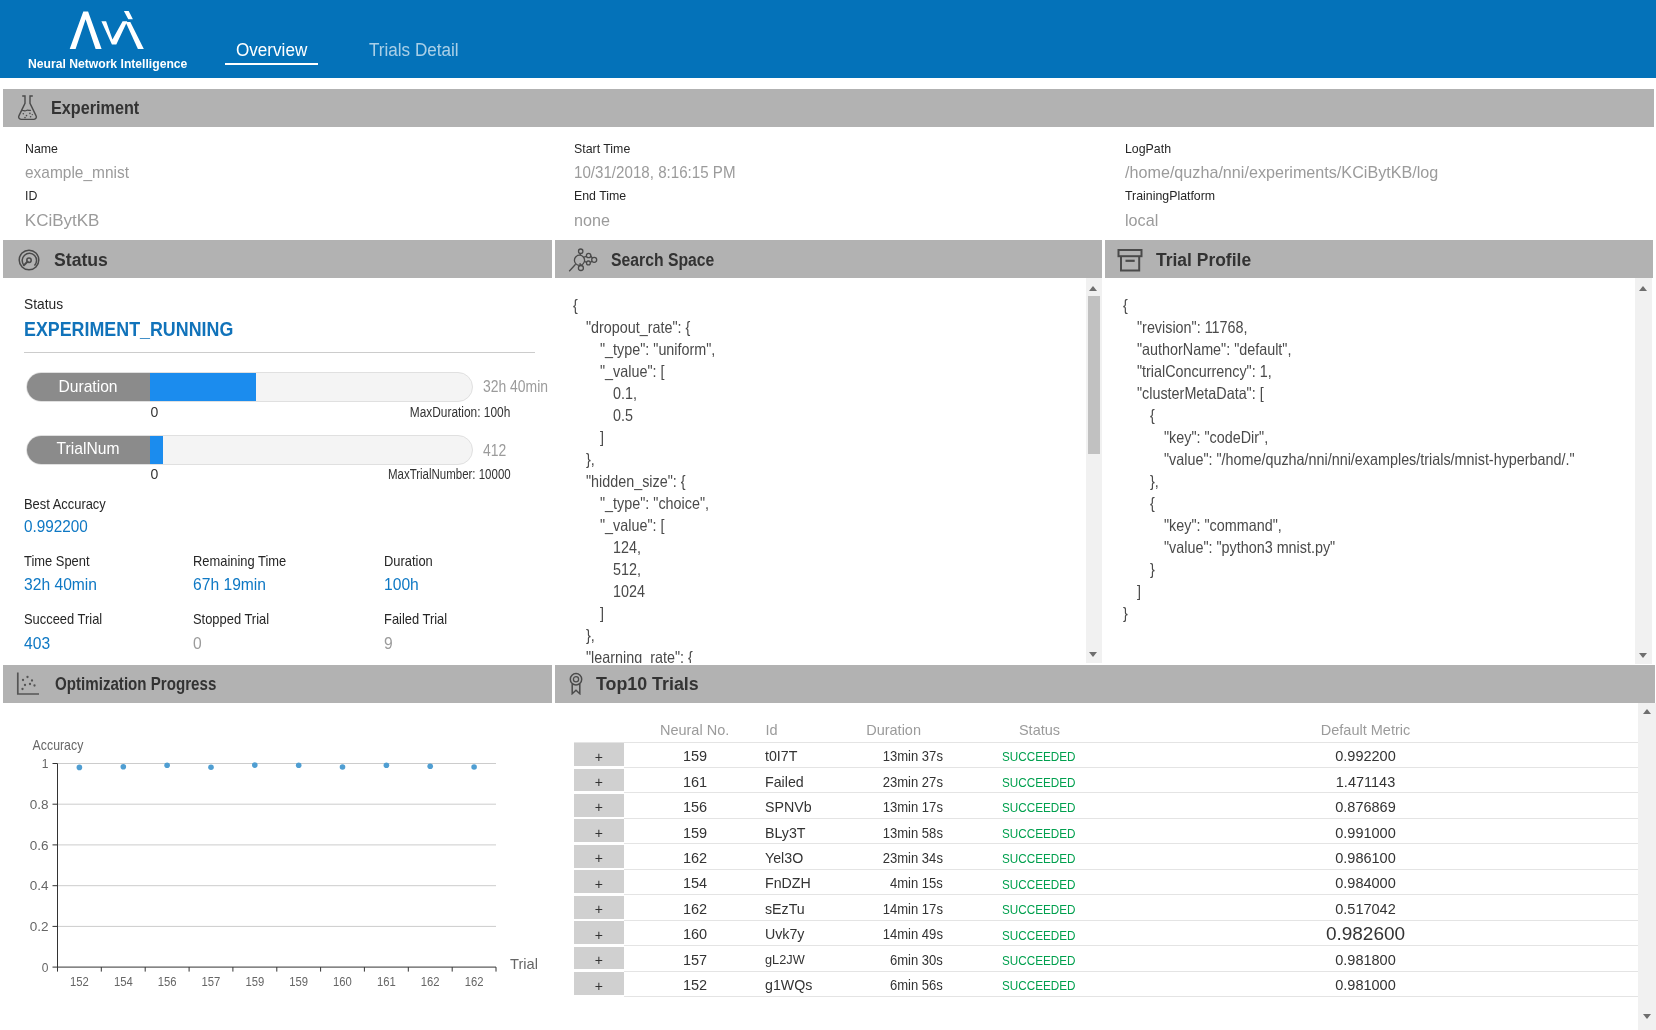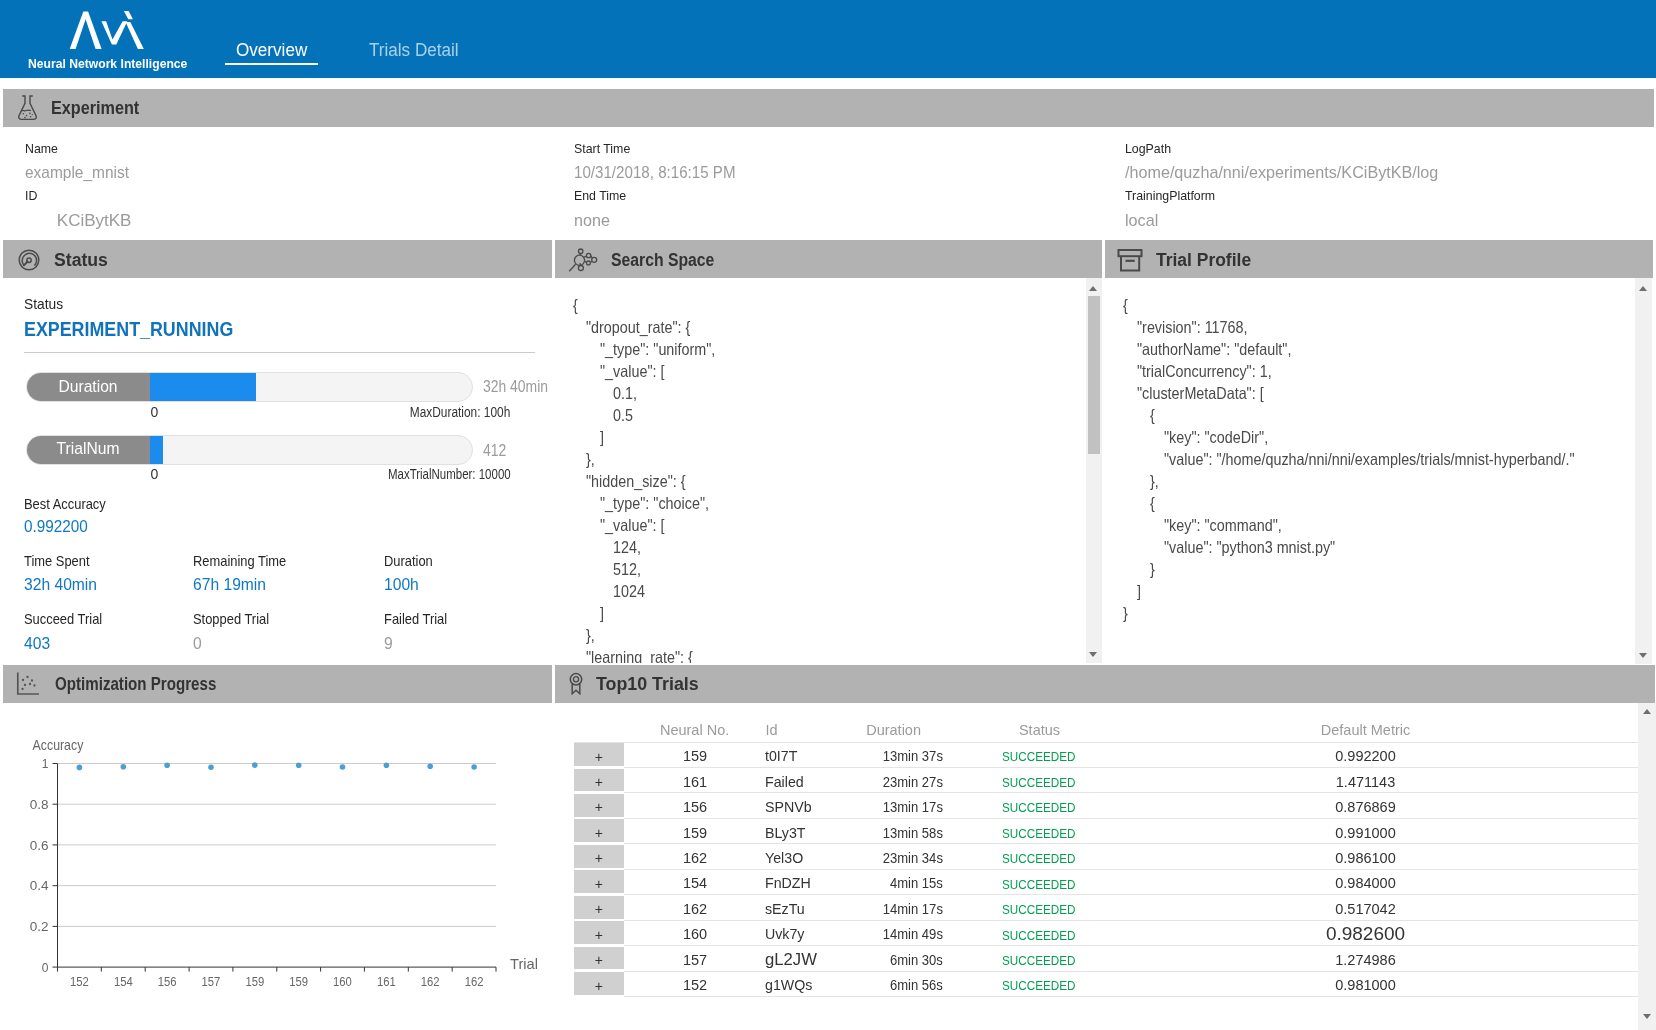--- a/index.html
+++ b/index.html
@@ -89,21 +89,21 @@
 <svg style="position:absolute;left:567.5px;top:672px;" width="16" height="23" viewBox="0 0 16 23">
 <g fill="none" stroke="#4a4a4a" stroke-width="1.5">
 <circle cx="8" cy="7.2" r="5.7"></circle>
 <circle cx="8" cy="7.2" r="2.6" stroke-width="1.3"></circle>
 <path d="M4.2 11.7 V21.7 L8 18.2 L11.8 21.7 V11.7"></path>
 </g>
   </svg>
 <div style="position:absolute;left:24.8px;top:142.0px;font-size:13px;line-height:13px;color:#262626;font-weight:400;white-space:nowrap;transform:scaleX(0.95);transform-origin:0 50%;">Name</div>
 <div style="position:absolute;left:24.8px;top:163.8px;font-size:17px;line-height:17px;color:#9b9b9b;font-weight:400;white-space:nowrap;transform:scaleX(0.91);transform-origin:0 50%;">example_mnist</div>
 <div style="position:absolute;left:24.8px;top:189.0px;font-size:13px;line-height:13px;color:#262626;font-weight:400;white-space:nowrap;transform:scaleX(0.95);transform-origin:0 50%;">ID</div>
-<div style="position:absolute;left:24.8px;top:211.6px;font-size:17px;line-height:17px;color:#9b9b9b;font-weight:400;white-space:nowrap;margin-left:32px;">KCiBytKB</div>
+<div style="position:absolute;left:24.8px;top:211.6px;font-size:17px;line-height:17px;color:#9b9b9b;font-weight:400;white-space:nowrap;">KCiBytKB</div>
 <div style="position:absolute;left:574.3px;top:142.0px;font-size:13px;line-height:13px;color:#262626;font-weight:400;white-space:nowrap;transform:scaleX(0.95);transform-origin:0 50%;">Start Time</div>
 <div style="position:absolute;left:574.3px;top:163.8px;font-size:17px;line-height:17px;color:#9b9b9b;font-weight:400;white-space:nowrap;transform:scaleX(0.89);transform-origin:0 50%;">10/31/2018, 8:16:15 PM</div>
 <div style="position:absolute;left:574.3px;top:189.0px;font-size:13px;line-height:13px;color:#262626;font-weight:400;white-space:nowrap;transform:scaleX(0.95);transform-origin:0 50%;">End Time</div>
 <div style="position:absolute;left:574.3px;top:211.6px;font-size:17px;line-height:17px;color:#9b9b9b;font-weight:400;white-space:nowrap;transform:scaleX(0.95);transform-origin:0 50%;">none</div>
 <div style="position:absolute;left:1125.2px;top:142.0px;font-size:13px;line-height:13px;color:#262626;font-weight:400;white-space:nowrap;transform:scaleX(0.95);transform-origin:0 50%;">LogPath</div>
 <div style="position:absolute;left:1125.2px;top:163.8px;font-size:17px;line-height:17px;color:#9b9b9b;font-weight:400;white-space:nowrap;transform:scaleX(0.95);transform-origin:0 50%;">/home/quzha/nni/experiments/KCiBytKB/log</div>
 <div style="position:absolute;left:1125.2px;top:189.0px;font-size:13px;line-height:13px;color:#262626;font-weight:400;white-space:nowrap;transform:scaleX(0.95);transform-origin:0 50%;">TrainingPlatform</div>
 <div style="position:absolute;left:1125.2px;top:211.6px;font-size:17px;line-height:17px;color:#9b9b9b;font-weight:400;white-space:nowrap;transform:scaleX(0.95);transform-origin:0 50%;">local</div>
 <div style="position:absolute;left:24.1px;top:297.3px;font-size:14.5px;line-height:14.5px;color:#262626;font-weight:400;white-space:nowrap;transform:scaleX(0.95);transform-origin:0 50%;">Status</div>
 <div style="position:absolute;left:24.4px;top:318.3px;font-size:21px;line-height:21px;color:#1173ba;font-weight:700;white-space:nowrap;transform:scaleX(0.85);transform-origin:0 50%;">EXPERIMENT_RUNNING</div>
@@ -304,24 +304,24 @@
 <div style="position:absolute;left:598.8px;top:927.7px;font-size:14px;line-height:14px;color:#333333;font-weight:400;white-space:nowrap;transform:translateX(-50%);transform-origin:50% 50%;">+</div>
 <div style="position:absolute;left:695.1px;top:927.3px;font-size:14.5px;line-height:14.5px;color:#333333;font-weight:400;white-space:nowrap;transform:translateX(-50%);transform-origin:50% 50%;">160</div>
 <div style="position:absolute;left:764.8px;top:927.3px;font-size:14.5px;line-height:14.5px;color:#333333;font-weight:400;white-space:nowrap;transform:scaleX(0.98);transform-origin:0 50%;">Uvk7y</div>
 <div style="position:absolute;right:713.5px;top:927.3px;font-size:14.5px;line-height:14.5px;color:#333333;font-weight:400;white-space:nowrap;transform:scaleX(0.9);transform-origin:100% 50%;">14min 49s</div>
 <div style="position:absolute;left:1001.6px;top:928.5px;font-size:13px;line-height:13px;color:#00a04e;font-weight:400;white-space:nowrap;transform:scaleX(0.9);transform-origin:0 50%;">SUCCEEDED</div>
 <div style="position:absolute;left:1365.5px;top:927.3px;font-size:19px;line-height:14.5px;color:#333333;font-weight:400;white-space:nowrap;transform:translateX(-50%);transform-origin:50% 50%;">0.982600</div>
 <div style="position:absolute;left:624px;top:945.1px;width:1013.5px;height:1px;background:#e4e4e4;"></div>
 <div style="position:absolute;left:574px;top:946.6px;width:49.6px;height:22.9px;background:#d0d0d0;"></div>
 <div style="position:absolute;left:598.8px;top:953.1px;font-size:14px;line-height:14px;color:#333333;font-weight:400;white-space:nowrap;transform:translateX(-50%);transform-origin:50% 50%;">+</div>
 <div style="position:absolute;left:695.1px;top:952.7px;font-size:14.5px;line-height:14.5px;color:#333333;font-weight:400;white-space:nowrap;transform:translateX(-50%);transform-origin:50% 50%;">157</div>
-<div style="position:absolute;left:764.8px;top:952.7px;font-size:17px;line-height:14.5px;color:#333333;font-weight:400;white-space:nowrap;transform:scaleX(0.98);transform-origin:0 50%;">gL2JW</div>
+<div style="position:absolute;left:764.8px;top:952.7px;font-size:13px;line-height:14.5px;color:#333333;font-weight:400;white-space:nowrap;transform:scaleX(0.98);transform-origin:0 50%;">gL2JW</div>
 <div style="position:absolute;right:713.5px;top:952.7px;font-size:14.5px;line-height:14.5px;color:#333333;font-weight:400;white-space:nowrap;transform:scaleX(0.9);transform-origin:100% 50%;">6min 30s</div>
 <div style="position:absolute;left:1001.6px;top:954.0px;font-size:13px;line-height:13px;color:#00a04e;font-weight:400;white-space:nowrap;transform:scaleX(0.9);transform-origin:0 50%;">SUCCEEDED</div>
-<div style="position:absolute;left:1365.5px;top:952.7px;font-size:14.5px;line-height:14.5px;color:#333333;font-weight:400;white-space:nowrap;transform:translateX(-50%);transform-origin:50% 50%;">1.274986</div>
+<div style="position:absolute;left:1365.5px;top:952.7px;font-size:14.5px;line-height:14.5px;color:#333333;font-weight:400;white-space:nowrap;transform:translateX(-50%);transform-origin:50% 50%;">0.981800</div>
 <div style="position:absolute;left:624px;top:970.5px;width:1013.5px;height:1px;background:#e4e4e4;"></div>
 <div style="position:absolute;left:574px;top:972.0px;width:49.6px;height:22.9px;background:#d0d0d0;"></div>
 <div style="position:absolute;left:598.8px;top:978.6px;font-size:14px;line-height:14px;color:#333333;font-weight:400;white-space:nowrap;transform:translateX(-50%);transform-origin:50% 50%;">+</div>
 <div style="position:absolute;left:695.1px;top:978.2px;font-size:14.5px;line-height:14.5px;color:#333333;font-weight:400;white-space:nowrap;transform:translateX(-50%);transform-origin:50% 50%;">152</div>
 <div style="position:absolute;left:764.8px;top:978.2px;font-size:14.5px;line-height:14.5px;color:#333333;font-weight:400;white-space:nowrap;transform:scaleX(0.98);transform-origin:0 50%;">g1WQs</div>
 <div style="position:absolute;right:713.5px;top:978.2px;font-size:14.5px;line-height:14.5px;color:#333333;font-weight:400;white-space:nowrap;transform:scaleX(0.9);transform-origin:100% 50%;">6min 56s</div>
 <div style="position:absolute;left:1001.6px;top:979.4px;font-size:13px;line-height:13px;color:#00a04e;font-weight:400;white-space:nowrap;transform:scaleX(0.9);transform-origin:0 50%;">SUCCEEDED</div>
 <div style="position:absolute;left:1365.5px;top:978.2px;font-size:14.5px;line-height:14.5px;color:#333333;font-weight:400;white-space:nowrap;transform:translateX(-50%);transform-origin:50% 50%;">0.981000</div>
 <div style="position:absolute;left:624px;top:996.0px;width:1013.5px;height:1px;background:#e4e4e4;"></div>
 </body></html>

